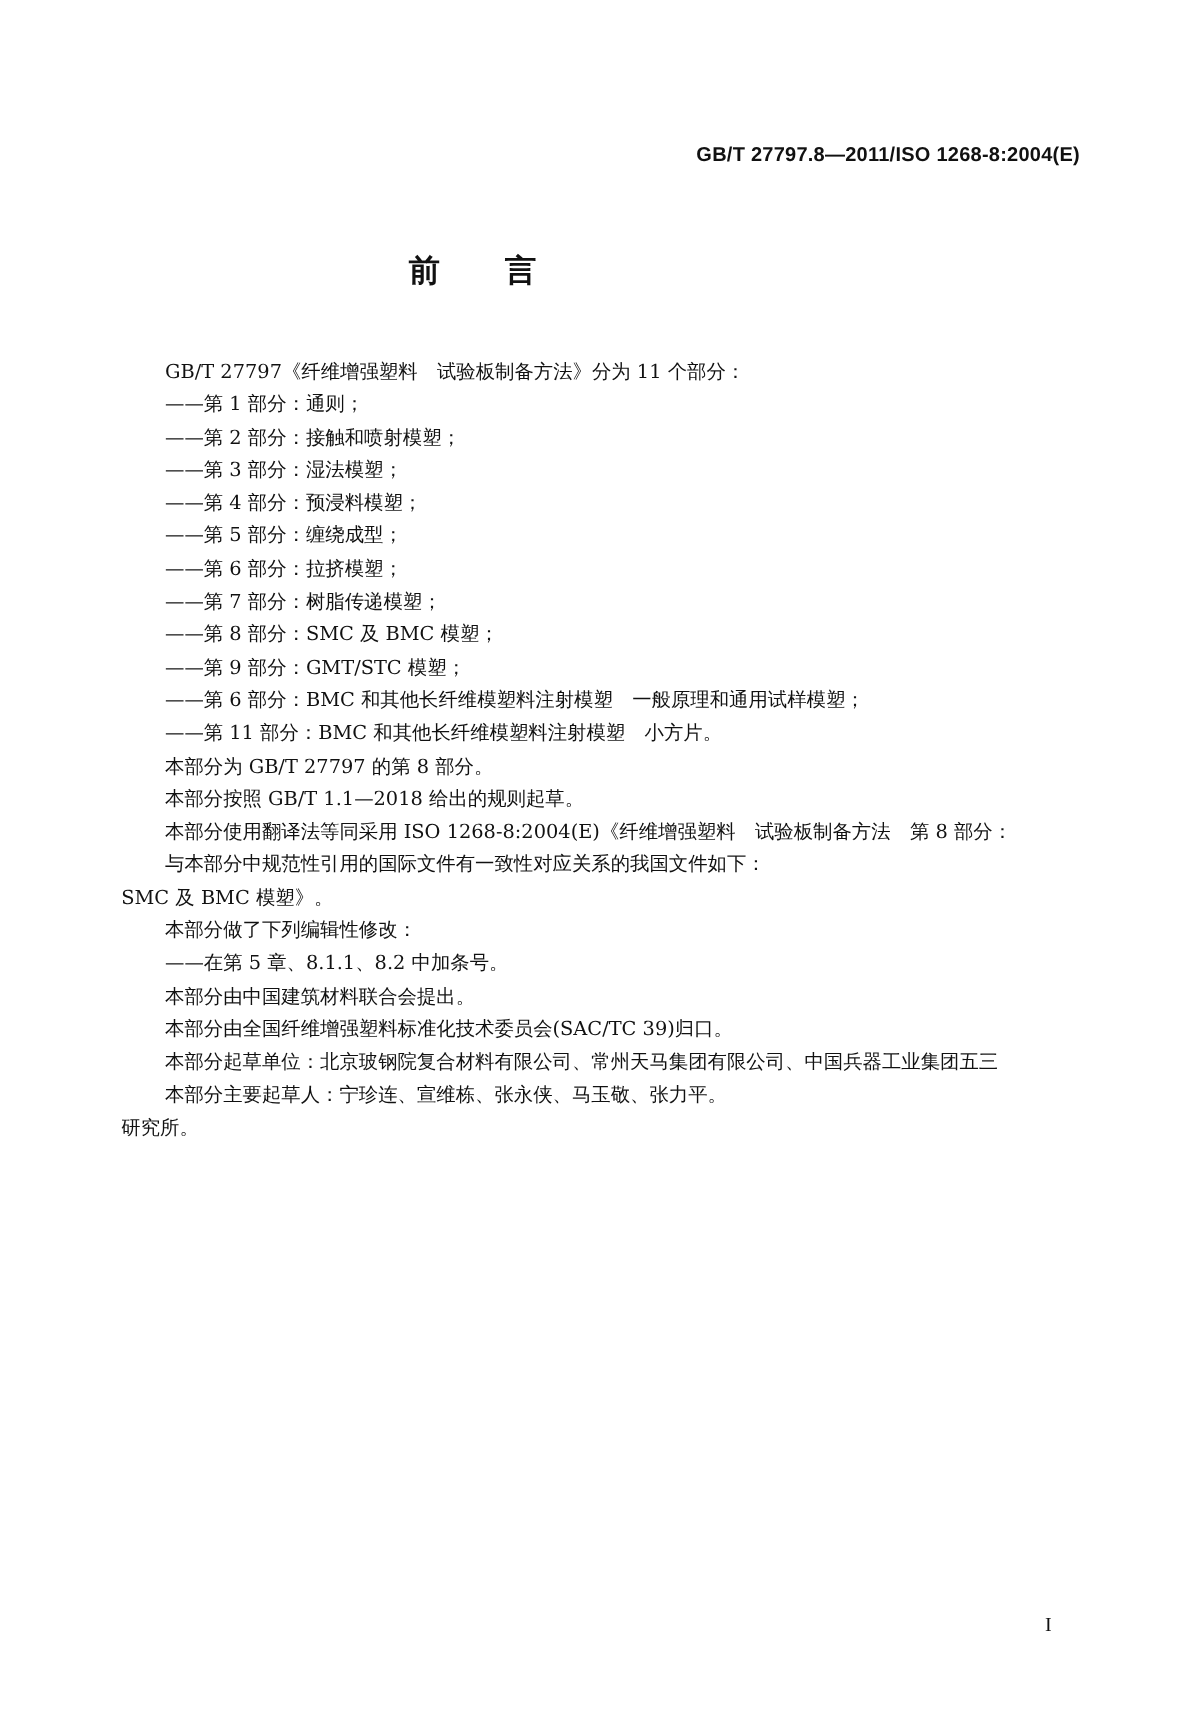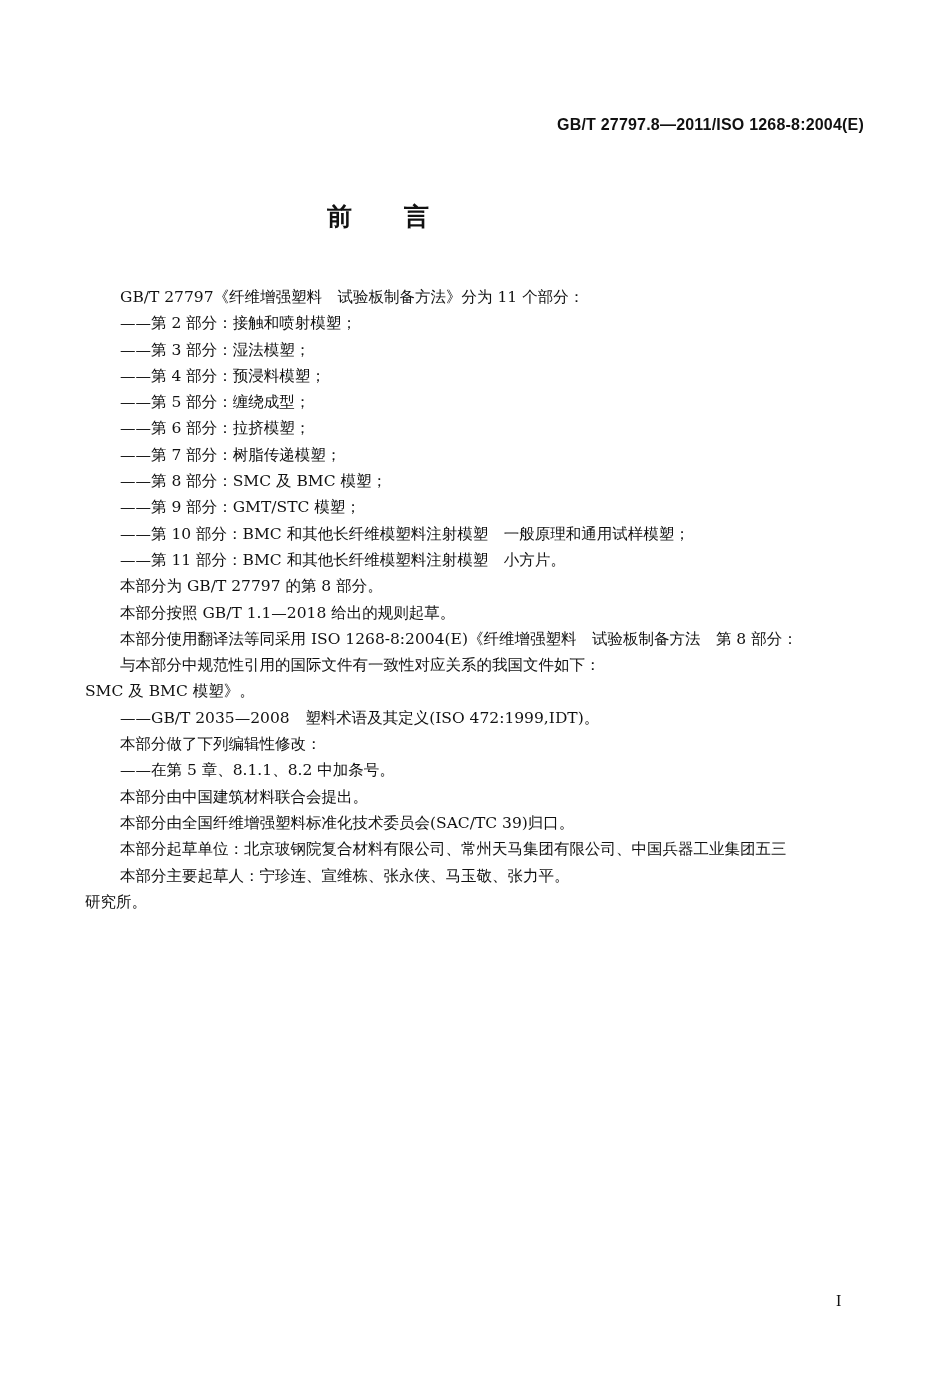--- a/index.html
+++ b/index.html
@@ -10,21 +10,21 @@
     font-family: "Liberation Sans", "DejaVu Sans", sans-serif;
     font-weight: bold; font-size: 16px; letter-spacing: 0.2px; white-space: nowrap; text-align: right;
   }
   .title {
     position: absolute; left: 0; width: 756px; top: 200px; text-align: center;
     font-family: "DejaVu Sans", sans-serif; font-weight: bold; font-size: 25px;
   }
   .title span { display: inline-block; }
   .title .gap { width: 52px; }
   .body {
-    position: absolute; left: 120px; top: 284px; width: 752px;
+    position: absolute; left: 132px; top: 284px; width: 752px;
     font-family: "DejaVu Serif", "Liberation Serif", serif; font-size: 15.5px;
   }
   .line { height: 26.3px; line-height: 26.3px; white-space: nowrap; }
   .line.wrap { margin-left: -35px; }
   .line.dash { }
   .page-number {
     position: absolute; left: 836px; top: 1292px;
     font-family: "Liberation Serif", serif; font-size: 16px;
   }
 </style>
@@ -33,36 +33,36 @@
 
 <div class="page">
   <div class="std-header">GB/T 27797.8—2011/ISO 1268-8:2004(E)</div>
 
   <div class="title">
     <span>前</span><span class="gap"></span><span>言</span>
   </div>
 
   <div class="body">
     <div class="line">GB/T 27797《纤维增强塑料　试验板制备方法》分为 11 个部分：</div>
+    <div class="line dash">——第 1 部分：通则；</div>
     <div class="line dash">——第 2 部分：接触和喷射模塑；</div>
     <div class="line dash">——第 3 部分：湿法模塑；</div>
     <div class="line dash">——第 4 部分：预浸料模塑；</div>
     <div class="line dash">——第 5 部分：缠绕成型；</div>
     <div class="line dash">——第 6 部分：拉挤模塑；</div>
     <div class="line dash">——第 7 部分：树脂传递模塑；</div>
     <div class="line dash">——第 8 部分：SMC 及 BMC 模塑；</div>
     <div class="line dash">——第 9 部分：GMT/STC 模塑；</div>
-    <div class="line dash">——第 10 部分：BMC 和其他长纤维模塑料注射模塑　一般原理和通用试样模塑；</div>
+    <div class="line dash">——第 6 部分：BMC 和其他长纤维模塑料注射模塑　一般原理和通用试样模塑；</div>
     <div class="line dash">——第 11 部分：BMC 和其他长纤维模塑料注射模塑　小方片。</div>
     <div class="line">本部分为 GB/T 27797 的第 8 部分。</div>
     <div class="line">本部分按照 GB/T 1.1—2018 给出的规则起草。</div>
     <div class="line">本部分使用翻译法等同采用 ISO 1268-8:2004(E)《纤维增强塑料　试验板制备方法　第 8 部分：</div>
     <div class="line">与本部分中规范性引用的国际文件有一致性对应关系的我国文件如下：</div>
     <div class="line wrap">SMC 及 BMC 模塑》。</div>
-    <div class="line dash">——GB/T 2035—2008　塑料术语及其定义(ISO 472:1999,IDT)。</div>
     <div class="line">本部分做了下列编辑性修改：</div>
     <div class="line dash">——在第 5 章、8.1.1、8.2 中加条号。</div>
     <div class="line">本部分由中国建筑材料联合会提出。</div>
     <div class="line">本部分由全国纤维增强塑料标准化技术委员会(SAC/TC 39)归口。</div>
     <div class="line">本部分起草单位：北京玻钢院复合材料有限公司、常州天马集团有限公司、中国兵器工业集团五三</div>
     <div class="line">本部分主要起草人：宁珍连、宣维栋、张永侠、马玉敬、张力平。</div>
     <div class="line wrap">研究所。</div>
   </div>
 
   <div class="page-number">I</div>

